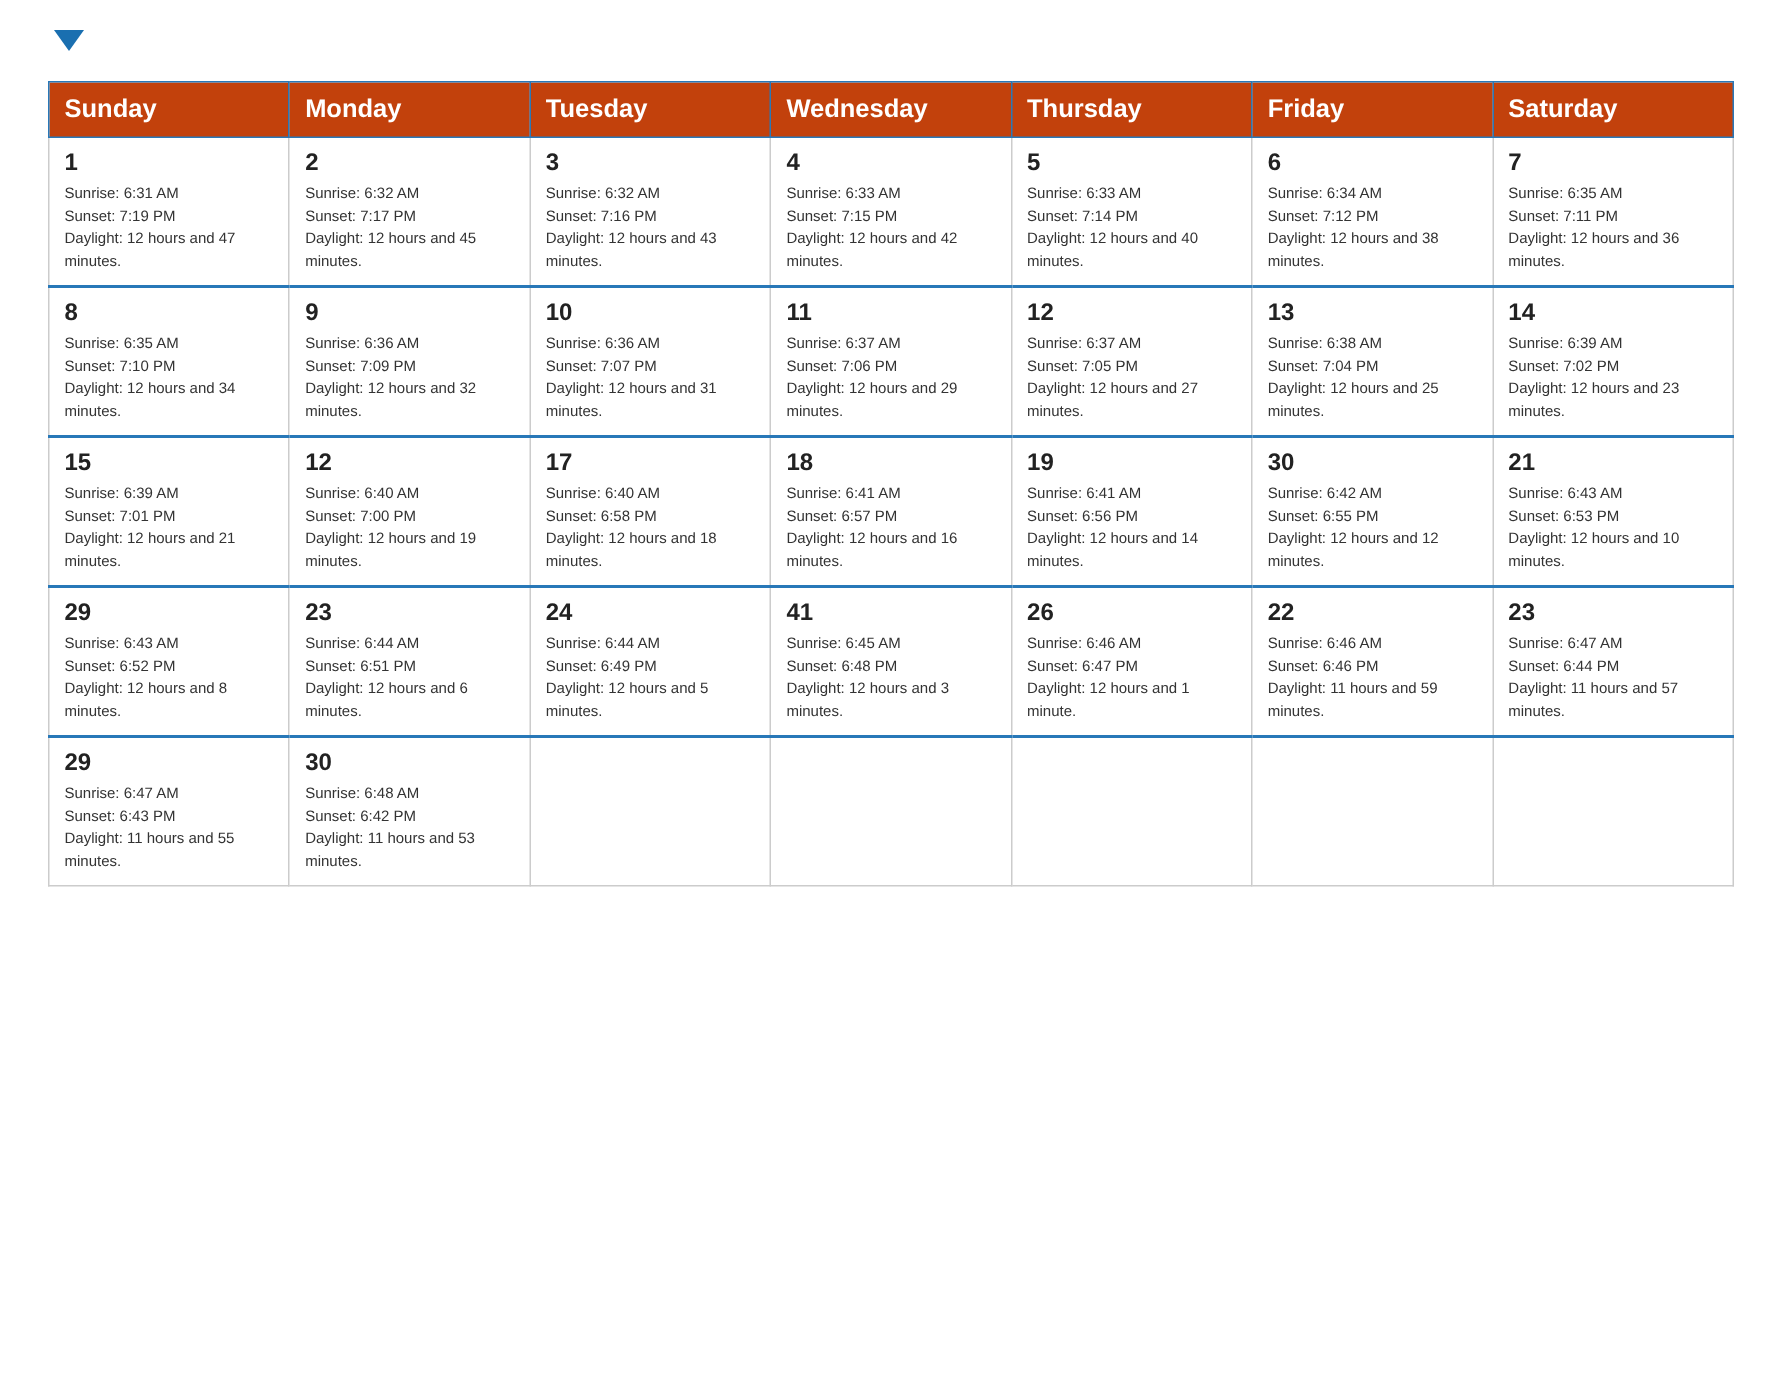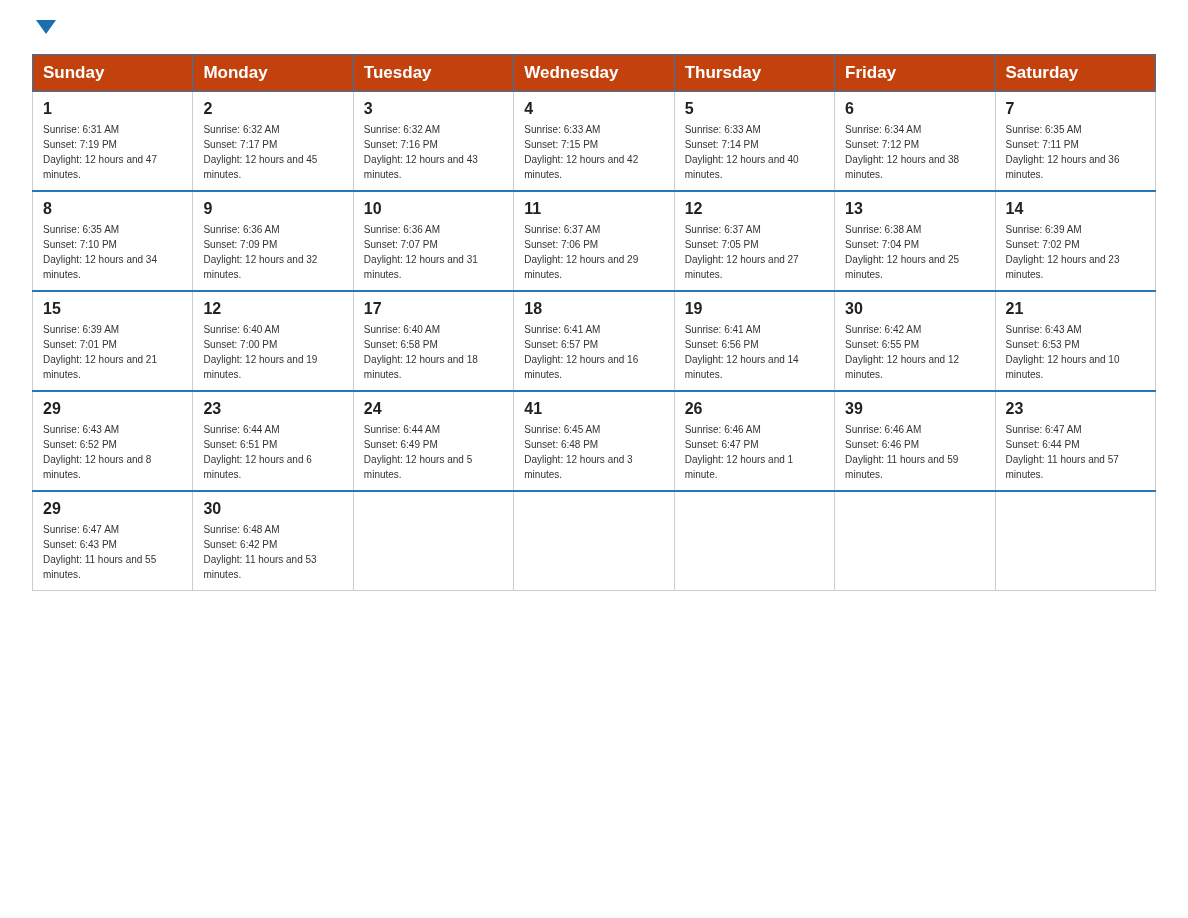--- a/index.html
+++ b/index.html
@@ -291,21 +291,21 @@
           Sunrise: 6:45 AM<br>Sunset: 6:48 PM<br>Daylight: 12 hours and 3 minutes.
         </div>
       </td>
         <td>
         <div class="day-number">26</div>
         <div class="day-info">
           Sunrise: 6:46 AM<br>Sunset: 6:47 PM<br>Daylight: 12 hours and 1 minute.
         </div>
       </td>
         <td>
-        <div class="day-number">39</div>
+        <div class="day-number">22</div>
         <div class="day-info">
           Sunrise: 6:46 AM<br>Sunset: 6:46 PM<br>Daylight: 11 hours and 59 minutes.
         </div>
       </td>
         <td>
         <div class="day-number">23</div>
         <div class="day-info">
           Sunrise: 6:47 AM<br>Sunset: 6:44 PM<br>Daylight: 11 hours and 57 minutes.
         </div>
       </td>

